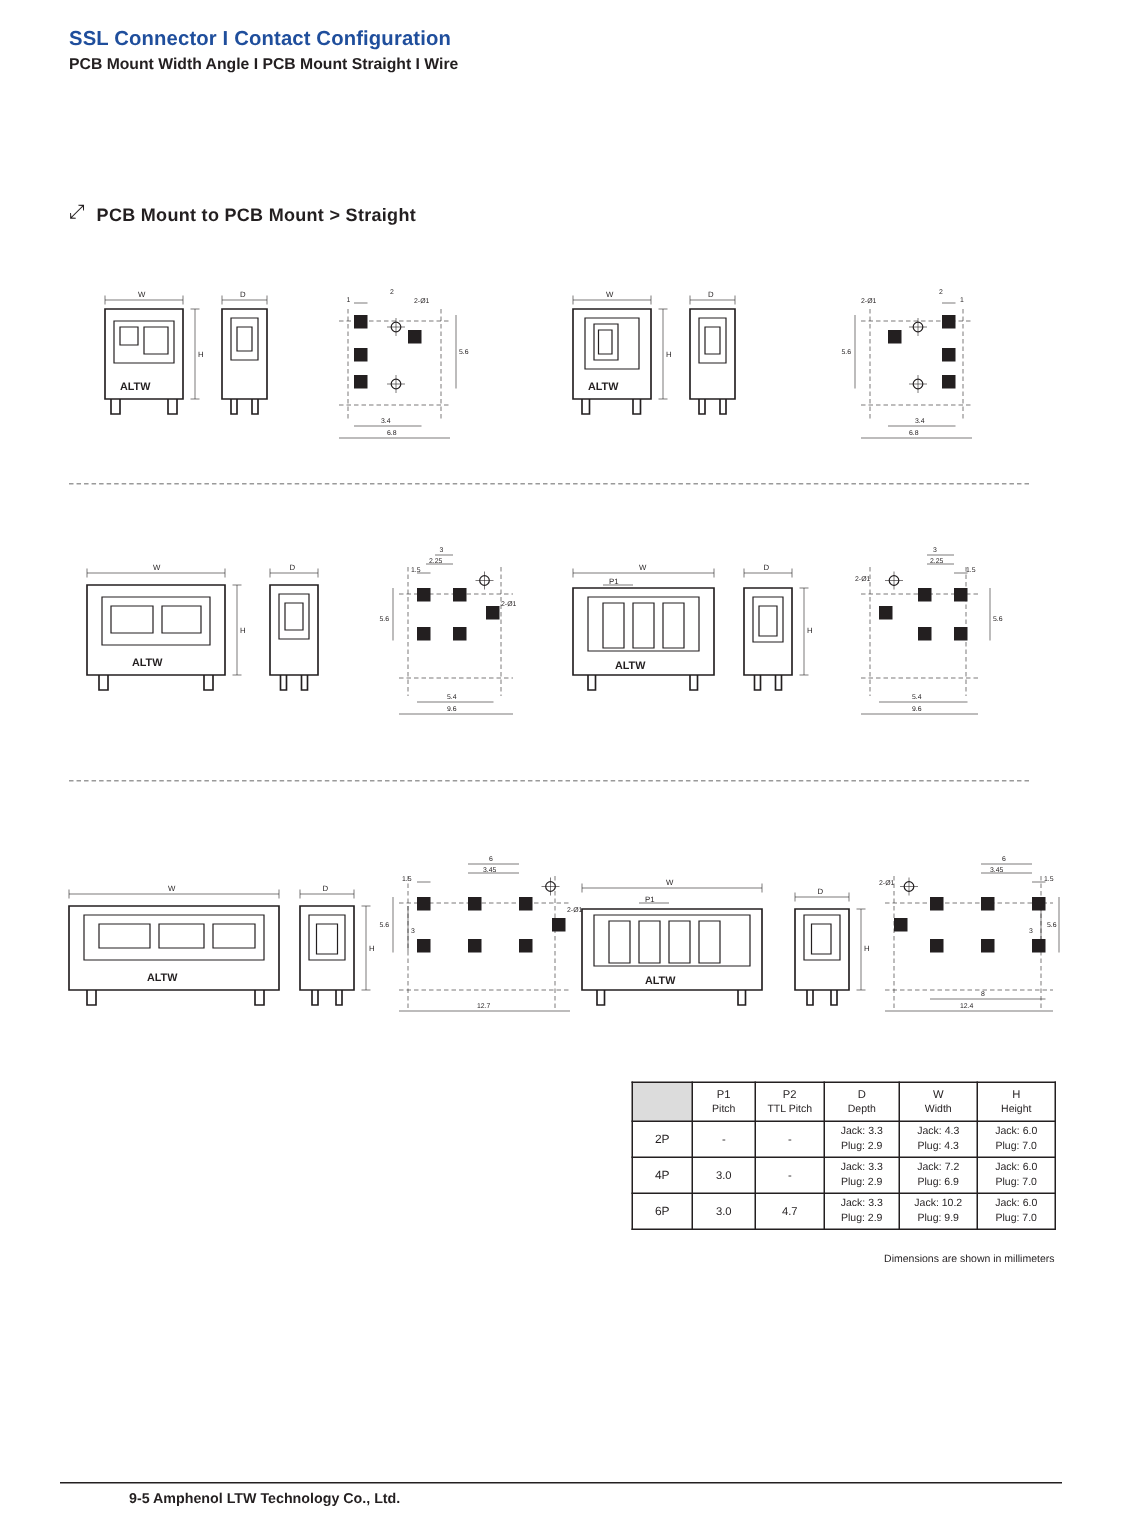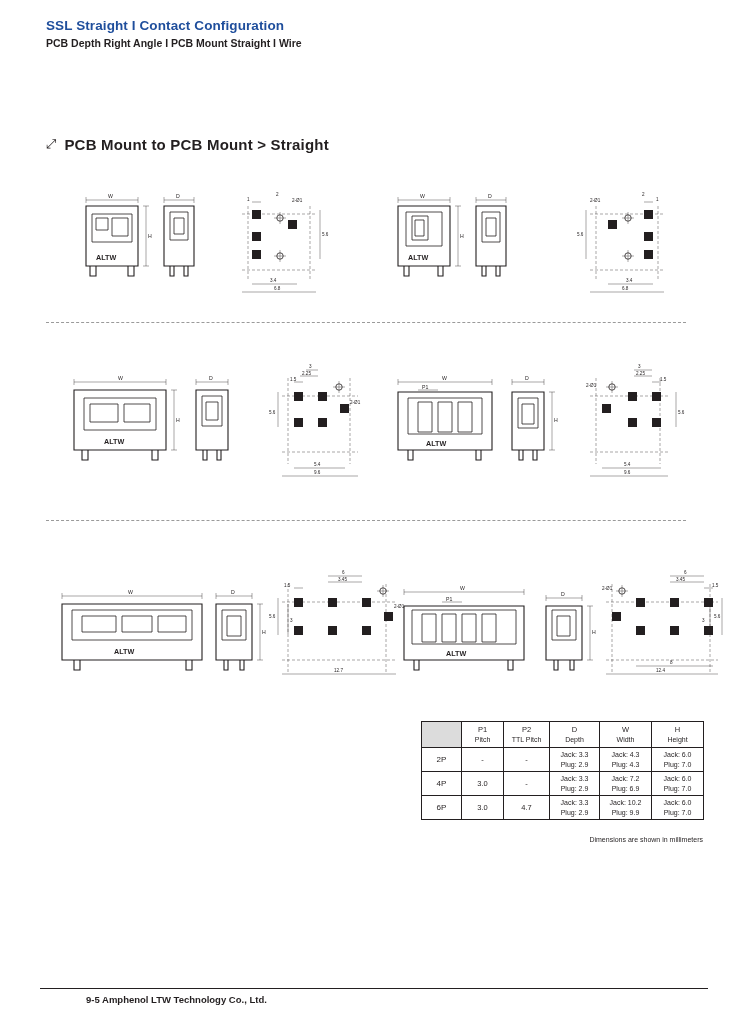--- a/index.html
+++ b/index.html
@@ -45,29 +45,29 @@
     align-items: baseline;
     gap: 8px;
   }
   .section-head .arrow {
     font-size: 13px;
     color: #231f20;
     line-height: 1;
     transform: translateY(-2px);
   }
   .section-head .text {
-    font-size: 15px;
+    font-size: 12px;
     font-weight: bold;
     letter-spacing: 0.2px;
   }
 
   
   .row {
     position: absolute;
-    left: 56px;
+    left: 40px;
     width: 668px;
     height: 120px;
   }
   #row1 { top: 188px; }
   #row2 { top: 360px; }
   #row3 { top: 548px; }
 
   .divider {
     position: absolute;
     left: 46px;
@@ -147,22 +147,22 @@
     top: 994px;
     font-size: 9.5px;
     font-weight: bold;
     margin-left: 42px;
   }
 </style>
 </head>
 <body>
 
 <div class="header">
-  <div class="title1">SSL Straight I Contact Configuration</div>
-  <div class="title2">PCB Depth Right Angle I PCB Mount Straight I Wire</div>
+  <div class="title1">SSL Connector I Contact Configuration</div>
+  <div class="title2">PCB Mount Width Angle I PCB Mount Straight I Wire</div>
 </div>
 
 <div class="section-head">
   <span class="arrow">⤢</span>
   <span class="text">PCB Mount to PCB Mount &gt; Straight</span>
 </div>
 
 <div class="row" id="row1">
 <svg width="668" height="120" viewBox="0 0 668 120">
 

